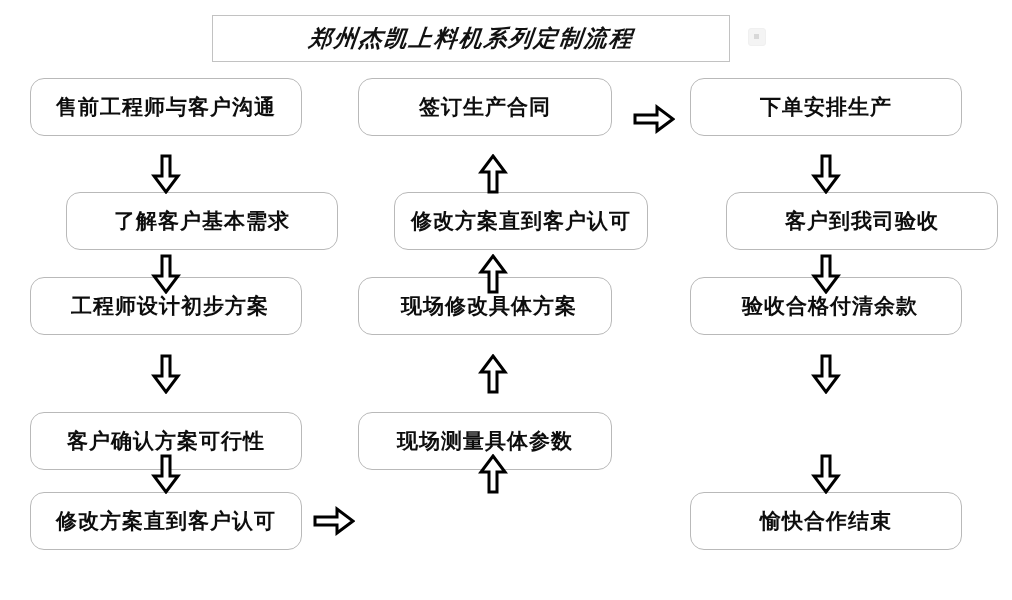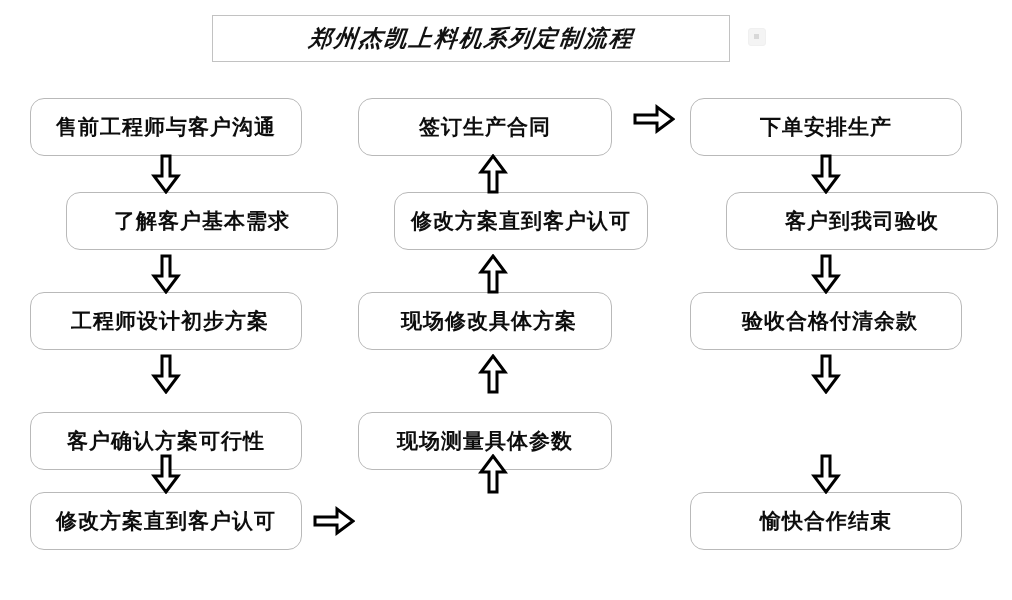--- a/index.html
+++ b/index.html
@@ -82,23 +82,23 @@
     color: #0d0d0d;
     letter-spacing: 1px;
     white-space: nowrap;
     line-height: 1;
   }
   .col1 { left: 30px;  width: 272px; }
   .col2 { left: 358px; width: 254px; }
   .col3 { left: 690px; width: 272px; text-align: right; }
 
   
-  .r1 { top: 98px;  }
+  .r1 { top: 78px;  }
   .r2 { top: 192px; margin-left: 36px; }
-  .r3 { top: 292px; padding-left: 8px; }
+  .r3 { top: 277px; padding-left: 8px; }
   .r4 { top: 392px; margin-top: 20px; }
   .r5 { top: 492px; }
 
   
   .arrow {
     position: absolute;
     pointer-events: none;
   }
   .arrow svg { display: block; }
   .arrow svg polygon {

